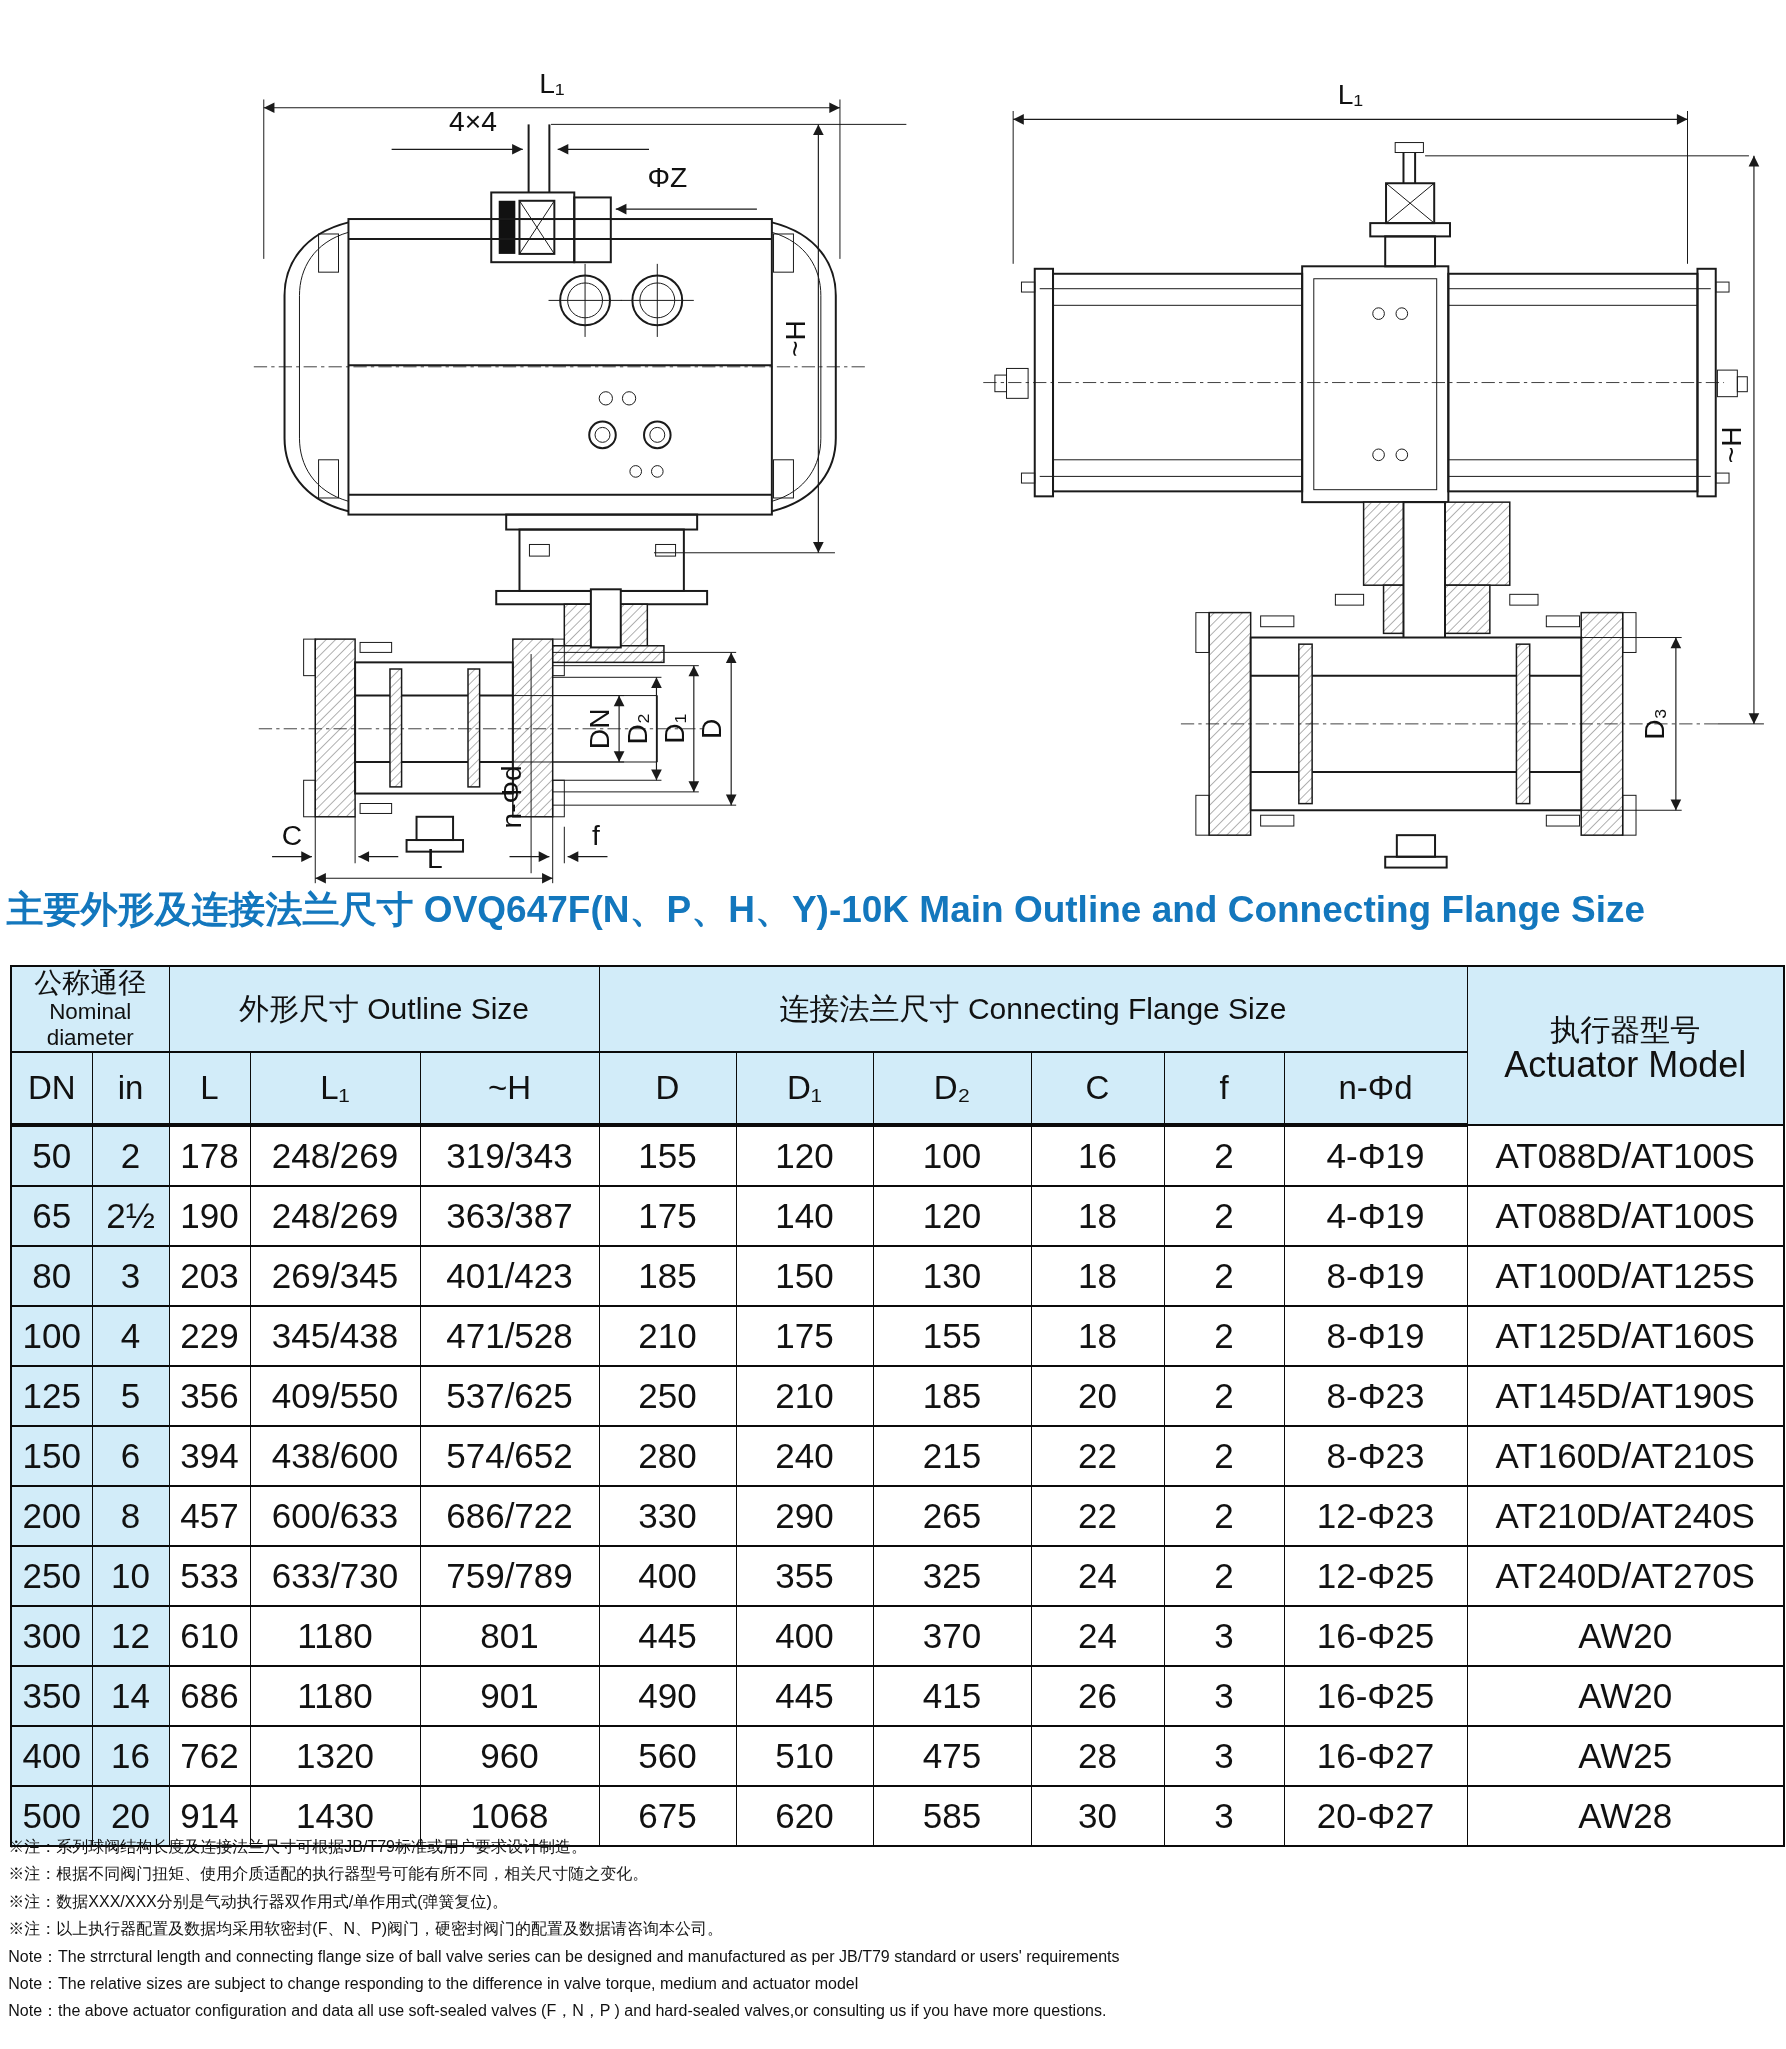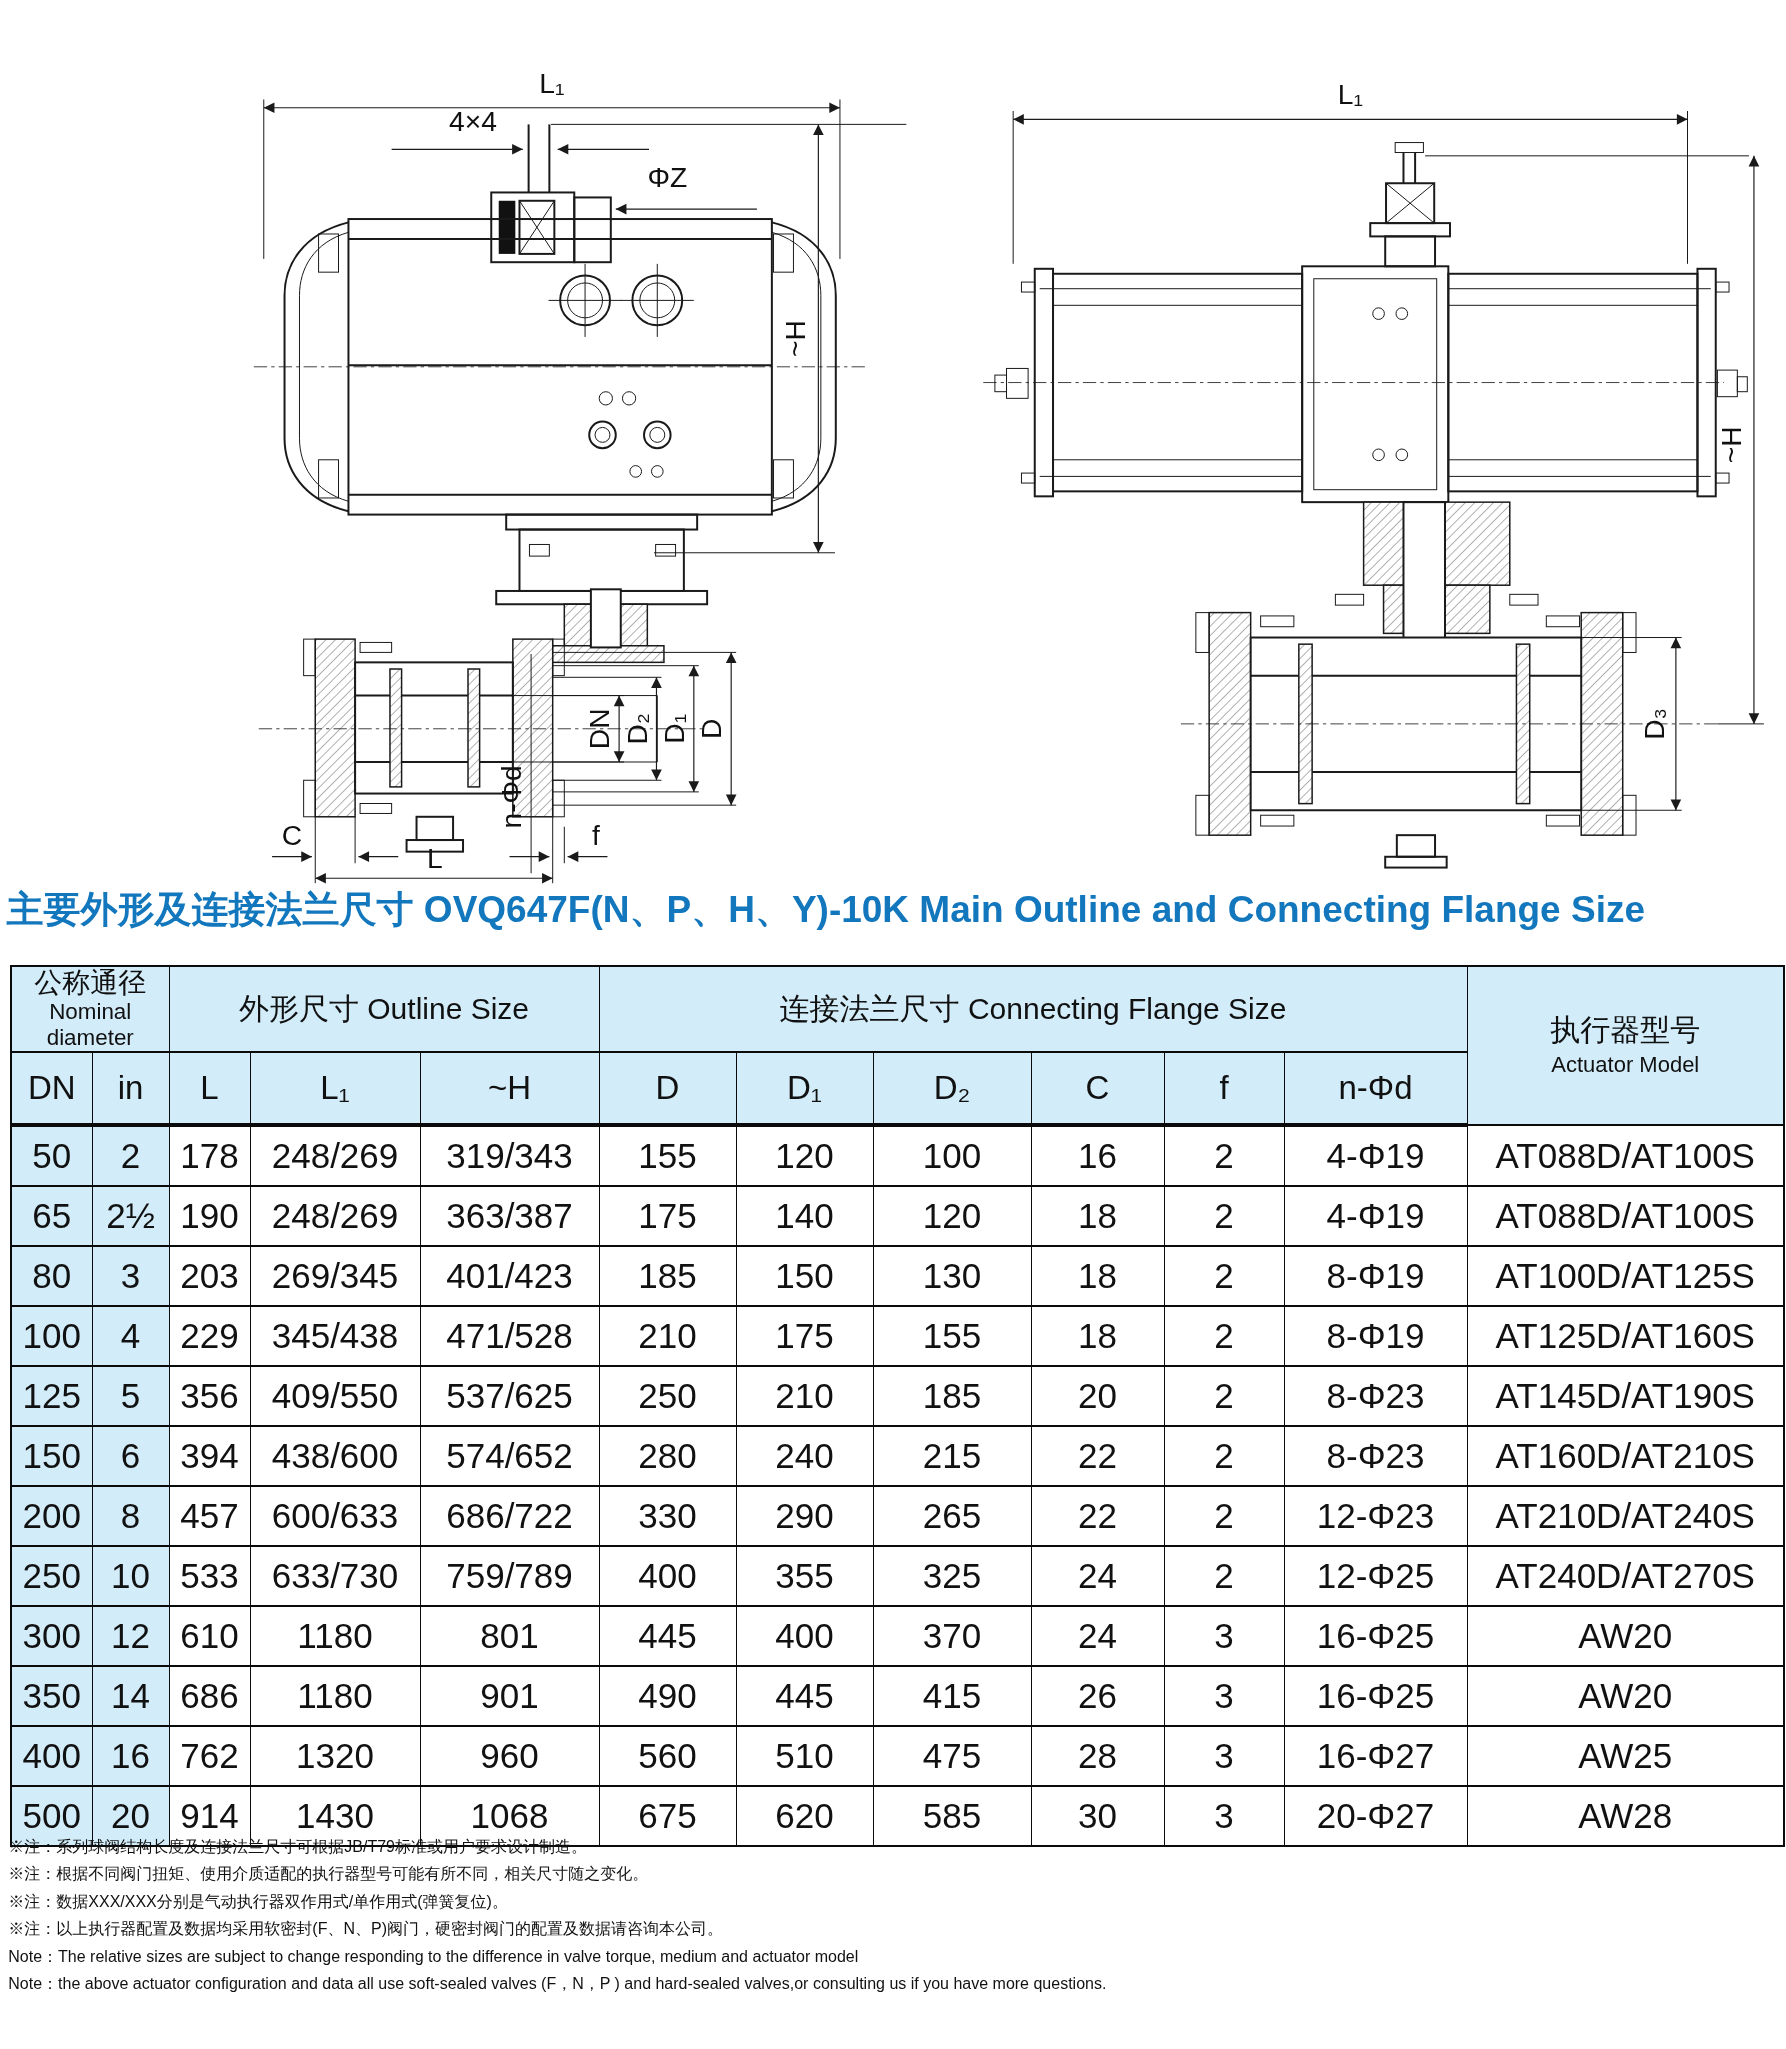--- a/index.html
+++ b/index.html
@@ -32,21 +32,21 @@
     border-left:1.7px solid #0b0b0b;border-right:1.7px solid #0b0b0b;
     border-top:2.5px solid #0b0b0b;border-bottom:2.5px solid #0b0b0b;
     text-align:center;vertical-align:middle;padding:0;background:#fff;
   }
   #dim-table thead th{background:#d2ecf9;font-weight:400;}
   #dim-table thead tr:last-child th{border-bottom:4.2px solid #0b0b0b;height:70px;font-size:33px;}
   #dim-table thead tr:first-child th{height:58px;font-size:30px;}
   .h-cn{font-size:28px;line-height:32px;}
   .h-en{font-size:22.4px;line-height:26px;}
   .h-cn2{font-size:30px;line-height:37px;}
-  .h-en2{font-size:22px;line-height:33px;}
+  .h-en2{font-size:36px;line-height:33px;}
   #dim-table tbody td{height:58px;font-size:35px;}
   #dim-table tbody td.blue{background:#d2ecf9;}
   
   #notes{position:absolute;left:8.3px;top:1833px;width:1774px;}
   #notes div{font-size:16px;line-height:27.4px;white-space:nowrap;}
 </style>
 </head>
 <body>
 
 <svg id="left-drawing" class="drawing" width="797" height="872" viewBox="0 0 960 1050" xmlns="http://www.w3.org/2000/svg">
@@ -476,16 +476,17 @@
         <td>AW28</td>
       </tr>
     </tbody>
 </table>
 
 <div id="notes">
     <div>※注：系列球阀结构长度及连接法兰尺寸可根据JB/T79标准或用户要求设计制造。</div>
     <div>※注：根据不同阀门扭矩、使用介质适配的执行器型号可能有所不同，相关尺寸随之变化。</div>
     <div>※注：数据XXX/XXX分别是气动执行器双作用式/单作用式(弹簧复位)。</div>
     <div>※注：以上执行器配置及数据均采用软密封(F、N、P)阀门，硬密封阀门的配置及数据请咨询本公司。</div>
+    <div>Note：The strrctural length and connecting flange size of ball valve series can be designed and manufactured as per JB/T79 standard or users' requirements</div>
     <div>Note：The relative sizes are subject to change responding to the difference in valve torque, medium and actuator model</div>
     <div>Note：the above actuator  configuration and data  all use soft-sealed valves (F，N，P ) and  hard-sealed valves,or consulting us if you have more questions.</div>
   </div>
 
 
 </body></html>

